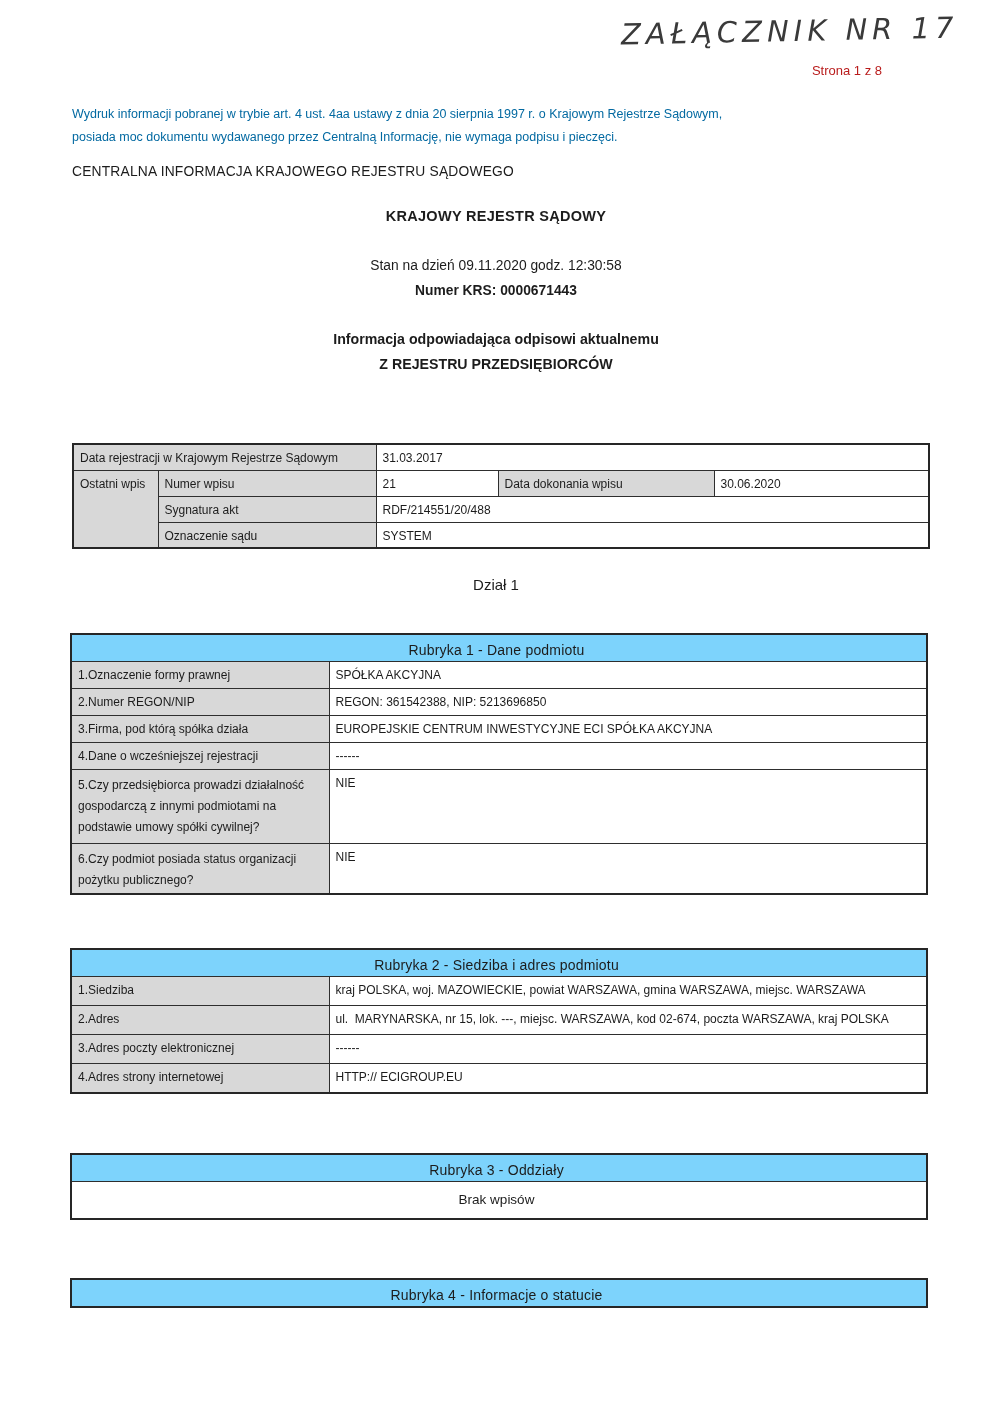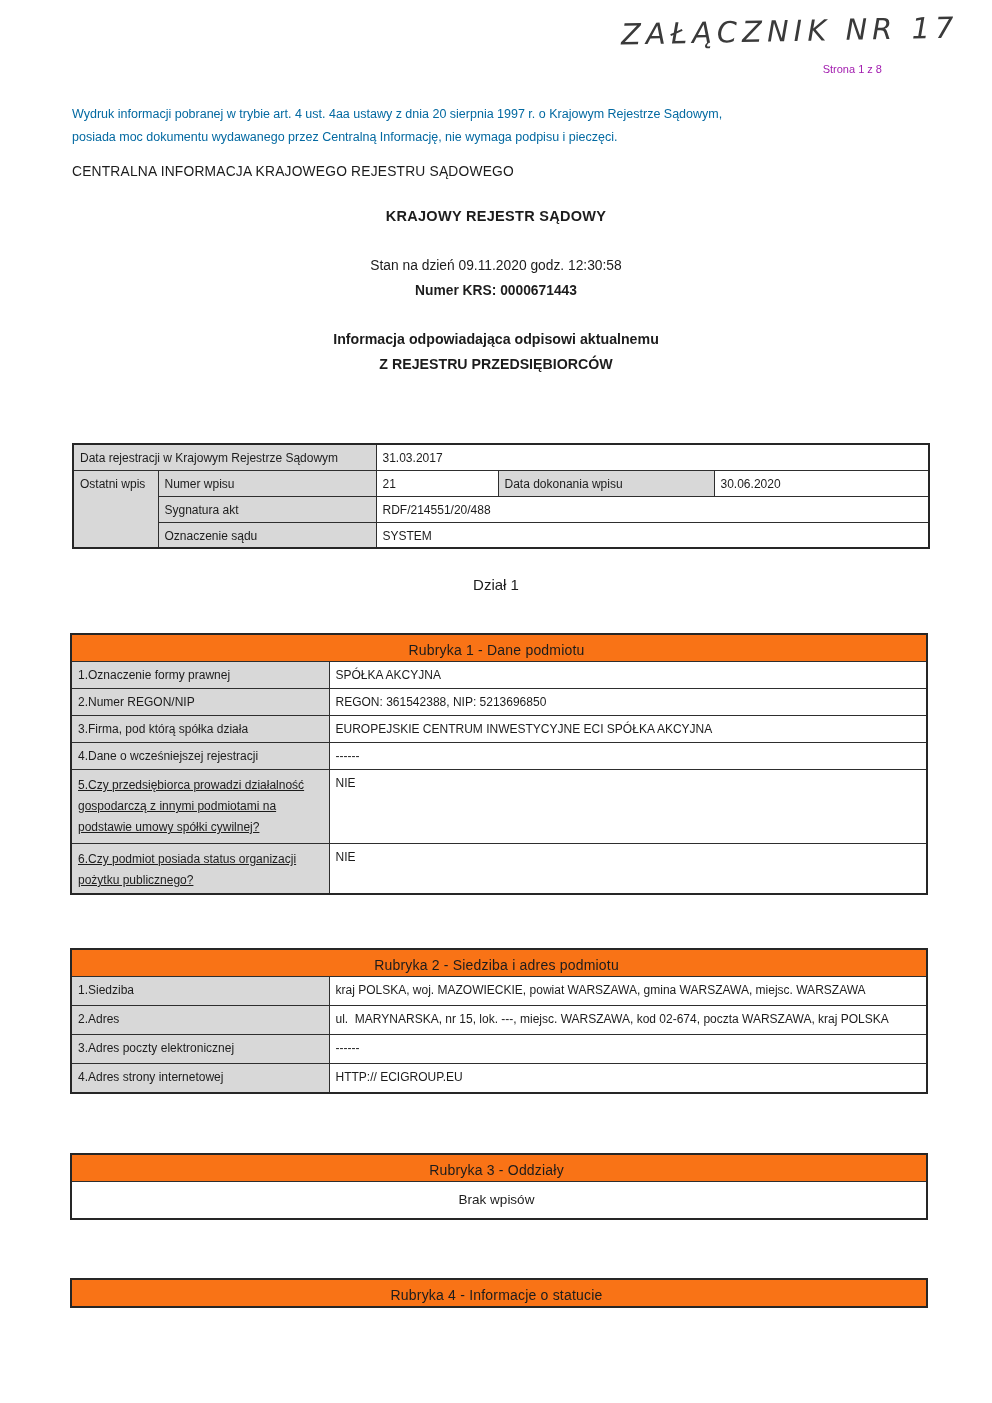--- a/index.html
+++ b/index.html
@@ -25,22 +25,22 @@
     font-size: 29px;
     letter-spacing: 5px;
     color: #3a3a3a;
     transform: rotate(-1.2deg);
     white-space: nowrap;
   }
   .page-number {
     position: absolute;
     top: 63px;
     right: 110px;
-    font-size: 11px;
-    color: #a21caf;
+    font-size: 13px;
+    color: #b91c1c;
   }
 
   
   .intro {
     position: absolute;
     top: 103px;
     left: 72px;
     width: 695px;
     font-size: 12.5px;
     line-height: 23px;
@@ -79,28 +79,28 @@
     overflow: hidden;
   }
   .lbl { background: #d8d8d8; }
   .val { background: #ffffff; white-space: pre-wrap; }
 
   .reg-table { top: 443px; left: 72px; width: 856px; border: 2px solid #262626; }
   .reg-table td { height: 26px; }
 
   .rub { left: 70px; width: 858px; border: 2px solid #262626; }
   .rub-head {
-    background: #f97316;
+    background: #7dd3fc;
     text-align: center;
     font-size: 14px;
     height: 24px;
     padding-top: 7px;
     letter-spacing: 0.2px;
   }
-  .rub td.wrap { line-height: 21px; text-decoration: underline; }
+  .rub td.wrap { line-height: 21px; }
   .rub1 { top: 633px; }
   .rub2 { top: 948px; }
   .rub3 { top: 1153px; }
   .rub4 { top: 1278px; }
   .rub1 .c-label { width: 258px; }
   .rub2 .c-label { width: 258px; }
   .empty-note {
     text-align: center;
     font-size: 13.5px;
     height: 37px;

